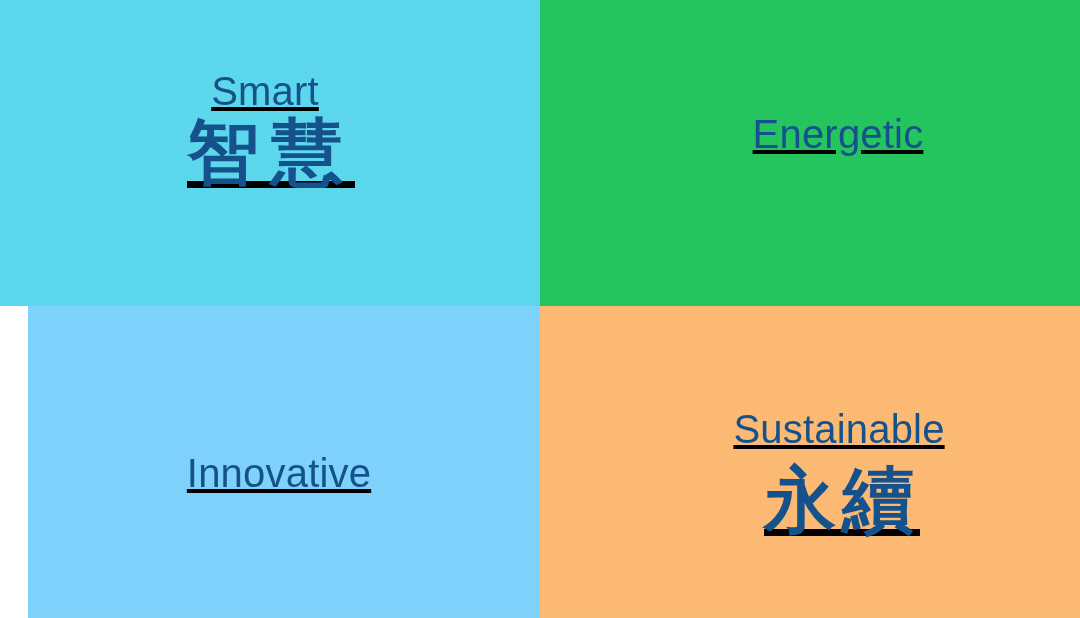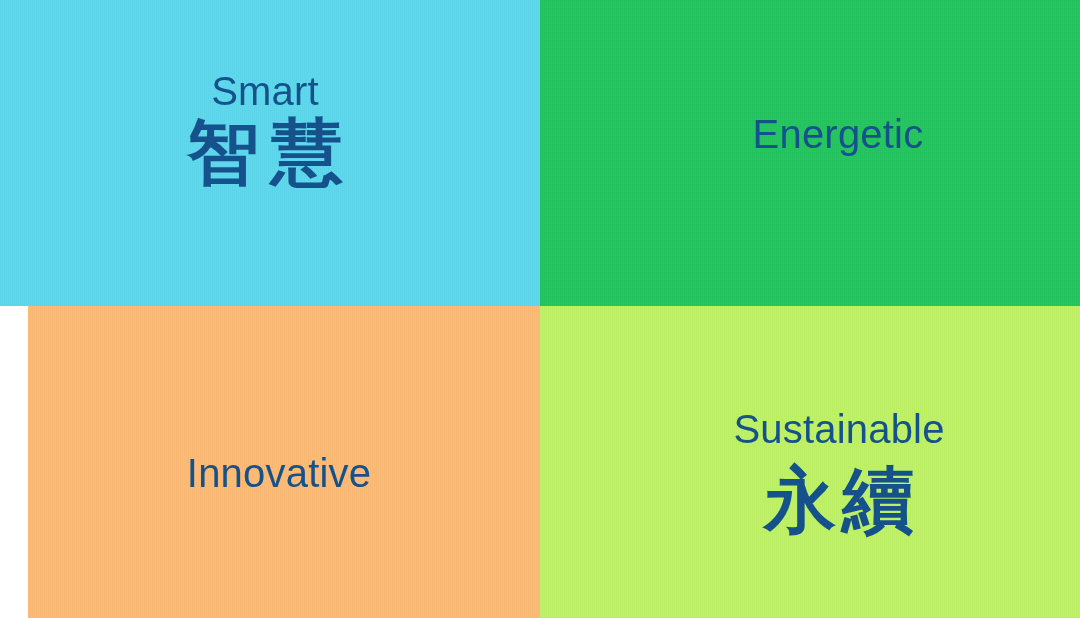--- a/index.html
+++ b/index.html
@@ -14,20 +14,21 @@
     font-family: "Liberation Sans", "DejaVu Sans", sans-serif;
     background: #ffffff;
   }
 
   .grid {
     width: 1080px;
     height: 618px;
     display: grid;
     grid-template-columns: 540px 540px;
     grid-template-rows: 306px 312px;
+    text-decoration: underline;
   }
 
   .quad {
     position: relative;
     display: flex;
     flex-direction: column;
     align-items: center;
     justify-content: center;
     overflow: hidden;
     box-sizing: border-box;
@@ -99,26 +100,26 @@
       <div class="label-cjk" style="color: rgb(21, 82, 140);">智慧</div>
     </div>
   </section>
 
   <section class="quad q-topright" style="background-color: #22c55e;">
     <div class="quad-inner">
       <div class="label-en" style="color: rgb(21, 82, 140);">Energetic</div>
     </div>
   </section>
 
-  <section class="quad q-bottomleft" style="background-color: #fdba74; margin-left: 28px;">
+  <section class="quad q-bottomleft" style="background-color: #7dd3fc; margin-left: 28px;">
     <div class="quad-inner">
       <div class="label-en" style="color: rgb(21, 82, 140);">Innovative</div>
     </div>
   </section>
 
-  <section class="quad q-bottomright" style="background-color: #bef264;">
+  <section class="quad q-bottomright" style="background-color: #fdba74;">
     <div class="quad-inner">
       <div class="label-en" style="color: rgb(21, 82, 140);">Sustainable</div>
       <div class="label-cjk" style="color: rgb(21, 82, 140); margin-top: 10px;">永續</div>
     </div>
   </section>
 
 </div>
 
 </body></html>

